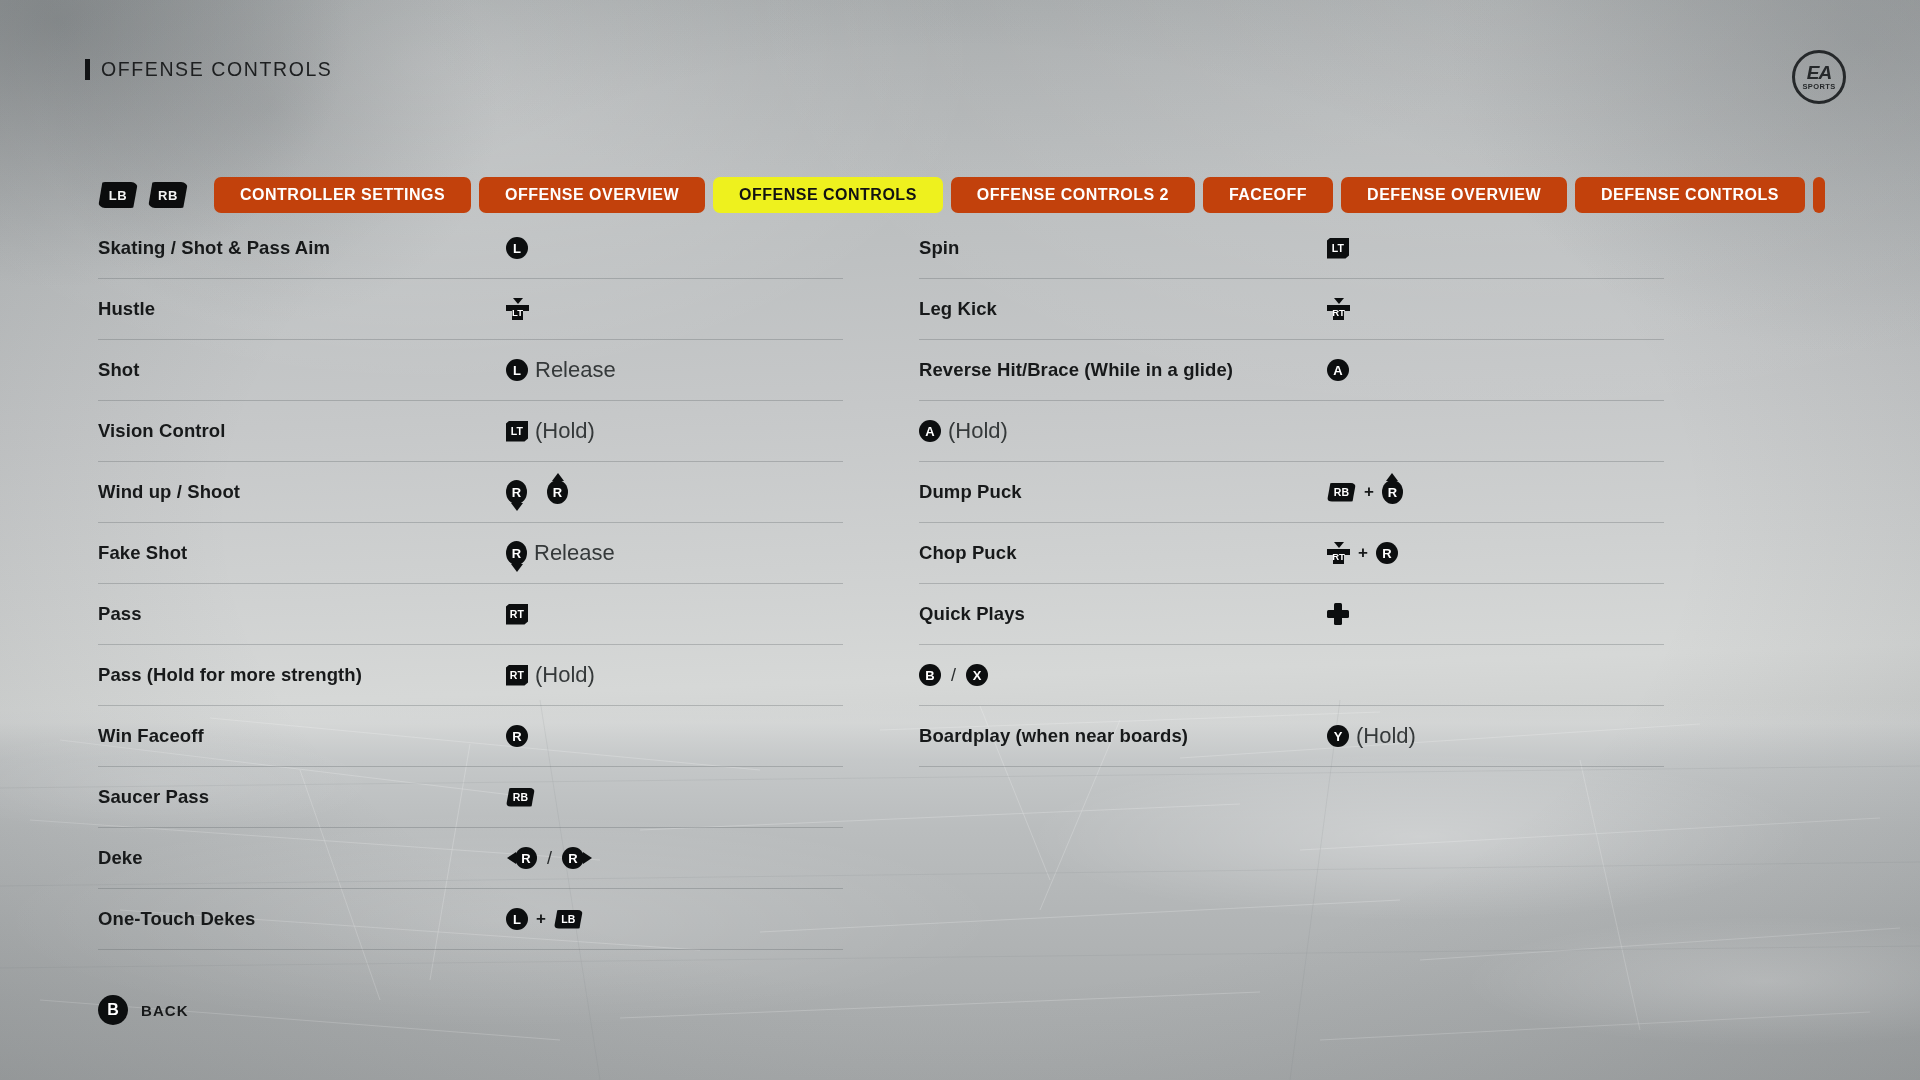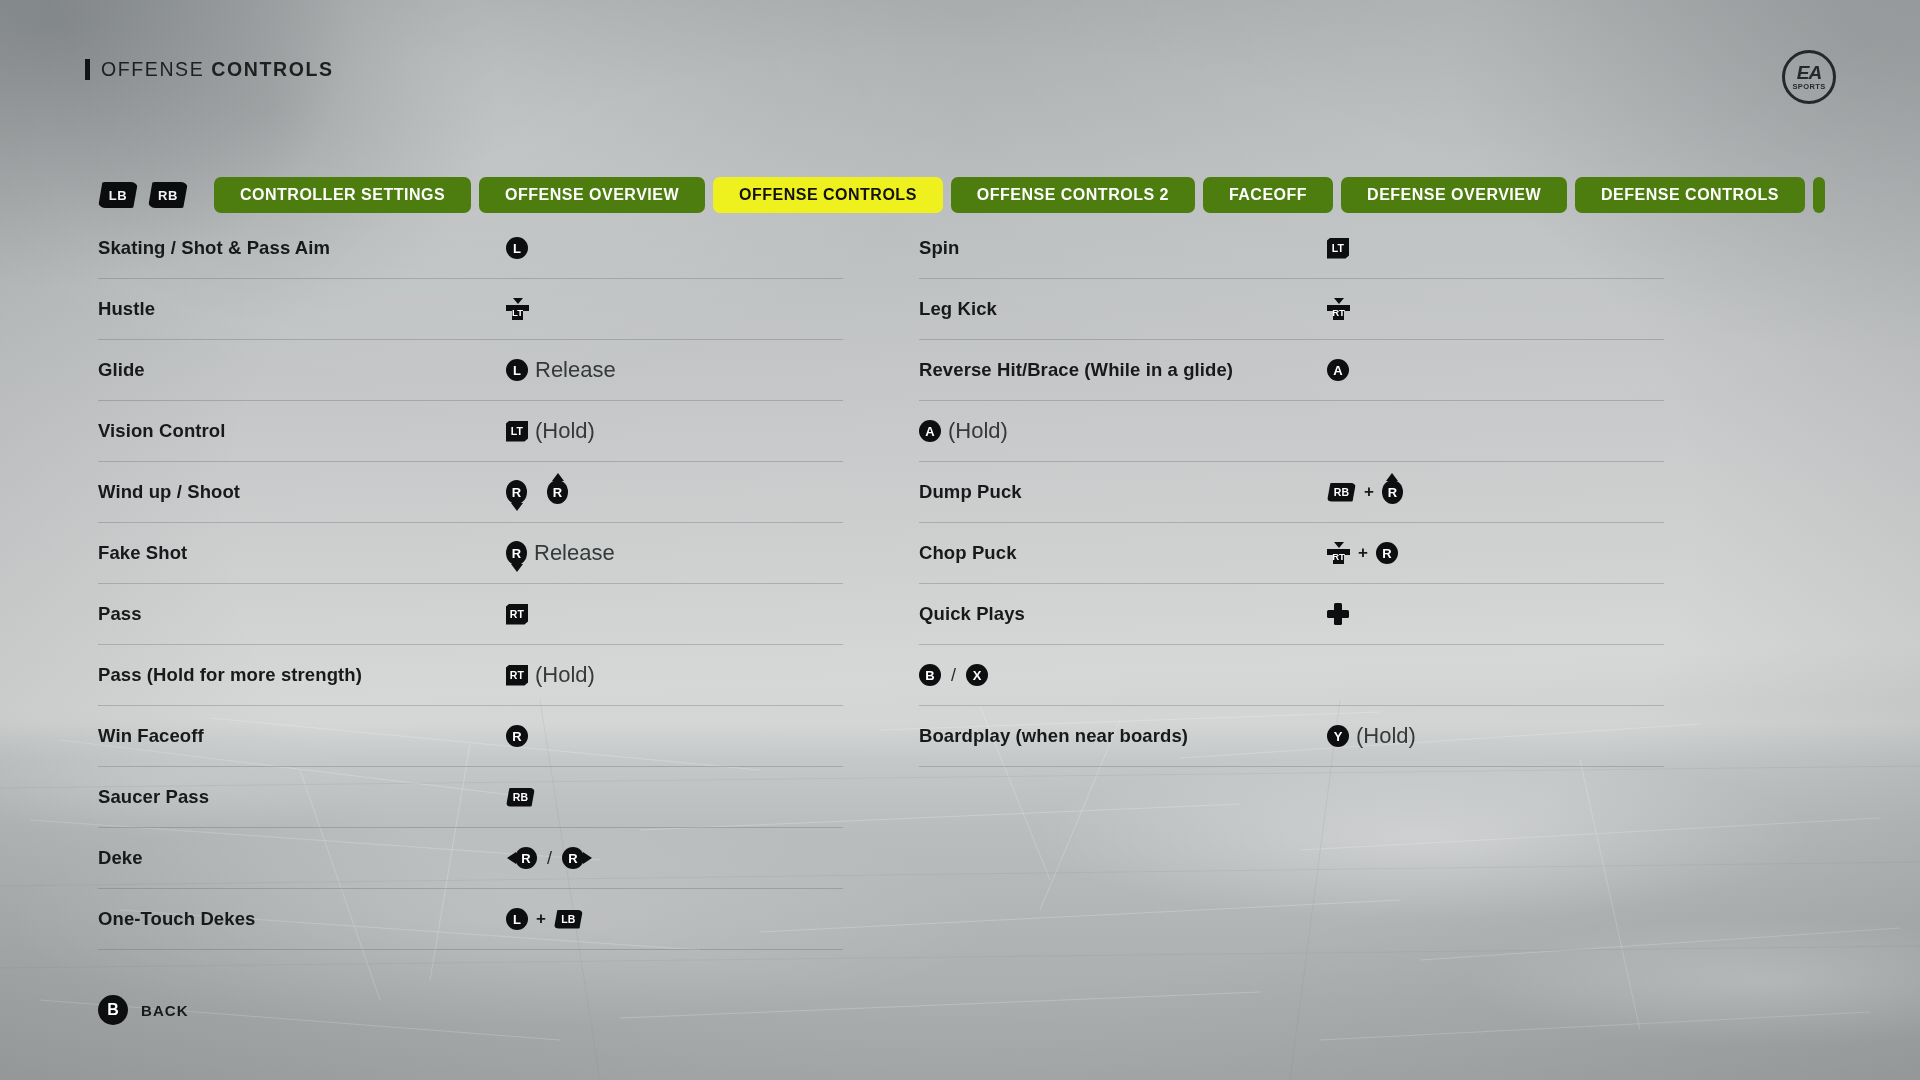--- a/index.html
+++ b/index.html
@@ -71,24 +71,24 @@
   .bg-vignette {
     position: absolute; inset: 0;
     background: radial-gradient(ellipse 1400px 900px at 50% 48%, rgba(0,0,0,0) 52%, rgba(40,45,48,.17) 100%);
   }
 
   
   .header { position: absolute; top: 58px; left: 85px; display: flex; align-items: center; gap: 11px; }
   .header-bar { width: 5px; height: 21px; background: #111315; }
   .header-title { font-size: 19.5px; letter-spacing: 1.6px; color: #1d1f20; white-space: nowrap; }
   .header-title .thin { font-weight: 400; }
-  .header-title .bold { font-weight: 700; margin-top: 38px; }
+  .header-title .bold { font-weight: 400; margin-top: 38px; }
 
   .ea-logo {
-    position: absolute; top: 50px; right: 84px;
+    position: absolute; top: 50px; right: 74px;
     width: 54px; height: 54px; border-radius: 50%;
     border: 3px solid #25282a;
     display: flex; flex-direction: column; align-items: center; justify-content: center;
     line-height: 1;
   }
   .ea-logo .ea {
     font-size: 19px; font-weight: 700; font-style: italic; color: #25282a;
     letter-spacing: -1px; margin-bottom: 1px;
   }
   .ea-logo .sports {
@@ -110,21 +110,21 @@
     padding: 0 9px;
     clip-path: polygon(11% 0%, 100% 0%, 88% 100%, 0% 100%);
     border-radius: 7px;
   }
   .bumper + .bumper { margin-left: 2px; }
   .tabstrip .gap { width: 10px; flex: none; }
 
   .tab {
     flex: none;
     height: 36px;
-    background: #4d7c0f;
+    background: #c2410c;
     color: #ffffff;
     border-radius: 7px;
     display: flex; align-items: center; justify-content: center;
     padding: 0 26px;
     font-size: 16px; font-weight: 700; letter-spacing: .5px;
     white-space: nowrap;
   }
   .tab.active { background: #eef11e; color: #121212; }
   .tab.clipped { padding: 0 6px; overflow: hidden; }
 
@@ -313,21 +313,21 @@
       <div class="row-label">Hustle</div>
       <div class="row-binding">
         <span class="triggerdown">
           <span class="arrow"></span>
           <span class="pedestal">LT</span>
         </span>
       </div>
     </div>
 
     <div class="row">
-      <div class="row-label">Glide</div>
+      <div class="row-label">Shot</div>
       <div class="row-binding">
         <span class="g g-round">L</span>
         <span class="word">Release</span>
       </div>
     </div>
 
     <div class="row">
       <div class="row-label">Vision Control</div>
       <div class="row-binding">
         <span class="g g-trigger">LT</span>

